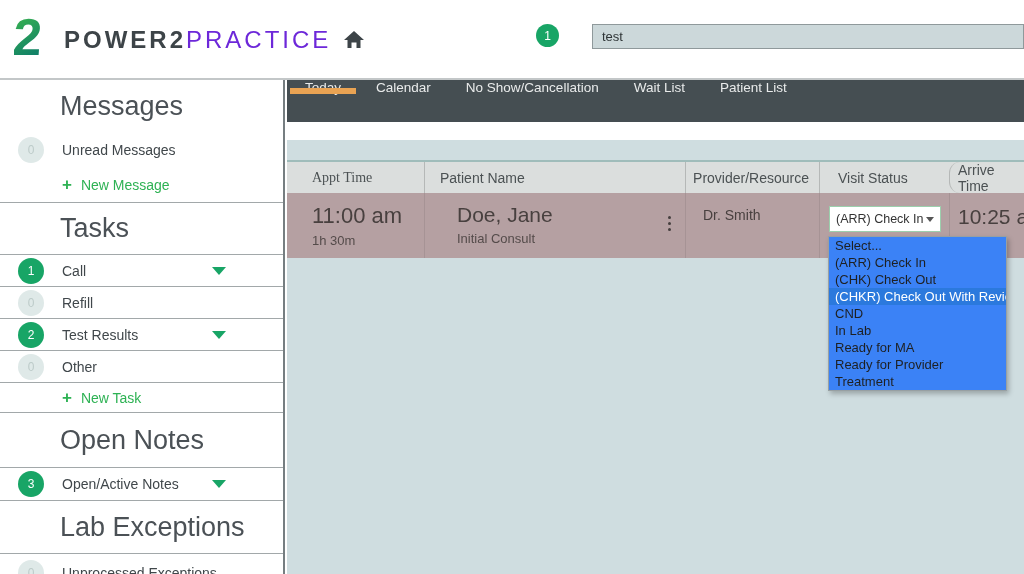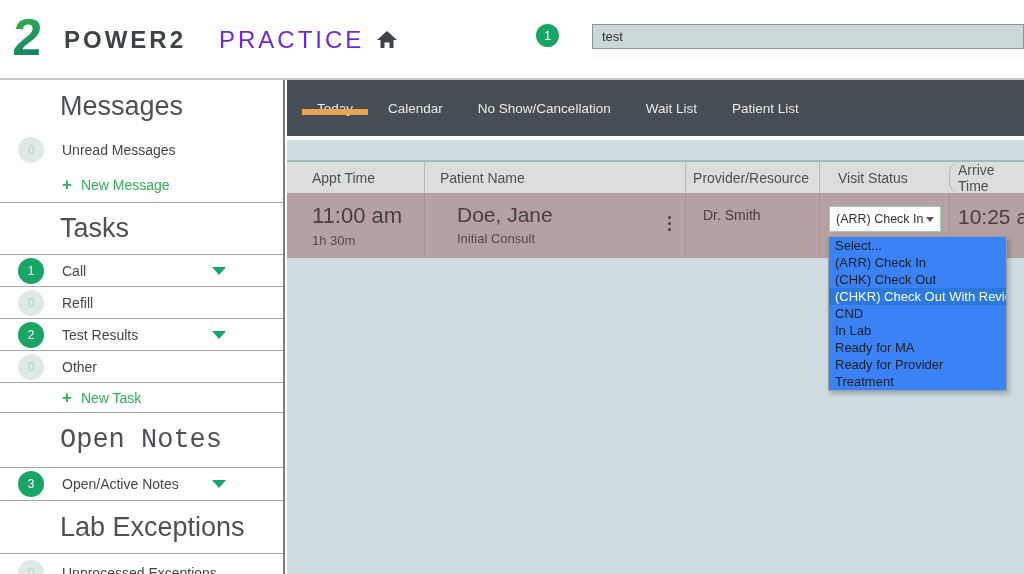--- a/index.html
+++ b/index.html
@@ -3,70 +3,70 @@
 <meta charset="utf-8">
 <style>
   * { margin:0; padding:0; box-sizing:border-box; }
   body { font-family:"Liberation Sans", sans-serif; background:#e8e8e8; }
   .screen { position:relative; width:1024px; height:574px; overflow:hidden; background:#fff; }
 
   
   .app-header { position:absolute; top:0; left:0; width:1024px; height:80px; background:#fff; border-bottom:2px solid #c3c7c8; z-index:3; }
   .logo { position:absolute; left:14px; top:10px; height:60px; display:flex; align-items:center; }
   .logo-swoosh { margin-right:10px; }
-  .brand { display:flex; align-items:center; letter-spacing:3px;gap:33px; }
+  .brand { display:flex; align-items:center; letter-spacing:3px; }
   .brand-bold { font-size:24px; font-weight:700; color:#3d4448; }
   .brand-light { font-size:24px; font-weight:400; color:#6d28d9; }
   .home-glyph { margin-left:12px; display:flex; align-items:center; }
   .notif-badge { position:absolute; left:536px; top:24px; width:23px; height:23px; border-radius:50%;
     background:#18a566; color:#fff; font-size:12px; display:flex; align-items:center; justify-content:center; }
   .search-input { position:absolute; left:592px; top:24px; width:432px; height:25px; background:#ccd8da;
     border:1px solid #8f999b; font-size:13px; padding:0 9px; color:#2f3537; font-family:"Liberation Sans", sans-serif; outline:none; }
 
   
   .sidebar { position:absolute; top:80px; left:0; width:285px; height:494px; background:#fff;
     border-right:2px solid #767e81; overflow:hidden; }
   .side-heading { font-size:27px; color:#4b5156; padding-left:60px; display:flex; align-items:center; background:#fff; }
   .bt { border-top:1px solid #a2a8aa; }
   .h-messages { height:52px; }
   .h-tasks { height:52px; }
-  .h-open-notes { height:55px;font-family:Liberation Mono, monospace; }
+  .h-open-notes { height:55px; }
   .h-lab { height:53px; }
   .side-item { position:relative; display:flex; align-items:center; background:#fff; }
   .i-unread { height:36px; }
   .i-task { height:32px; }
   .i-note { height:33px; }
   .i-lab { height:44px; align-items:flex-start; padding-top:6px; }
   .count-badge { width:26px; height:26px; border-radius:50%; margin-left:18px; flex:0 0 26px;
     font-size:12px; display:flex; align-items:center; justify-content:center; }
   .count-badge.on { background:#18a566; color:#fff; }
   .count-badge.off { background:#dfe9e8; color:#bdcbc9; }
   .side-item .item-label { margin-left:18px; font-size:14px; color:#40474b; }
   .caret-down { position:absolute; left:212px; top:50%; margin-top:-4px; width:0; height:0;
     border-left:7px solid transparent; border-right:7px solid transparent; border-top:8px solid #18a566; }
   .side-action { display:flex; align-items:center; padding-left:62px; color:#2eb254; font-size:14px; background:#fff; }
   .a-msg { height:34px; }
   .a-task { height:30px; }
   .plus-glyph { font-weight:700; font-size:17px; margin-right:9px; }
 
   
   .main { position:absolute; top:80px; left:287px; width:737px; height:494px; }
-  .tabbar { position:absolute; top:0; left:0; right:0; height:56px; background:#454e52; display:flex;
-    align-items:center; padding-left:15px; }
+  .tabbar { position:absolute; top:0; left:0; right:0; height:42px; background:#454e52; display:flex;
+    align-items:flex-start; padding-left:3px; }
   .tab { position:relative; display:flex; align-items:center; padding:0 15px; margin-right:5px;
     color:#e9ebeb; font-size:13.5px; cursor:default; }
   .tab.active::after { content:""; position:absolute; left:0; right:0; bottom:1px; height:6px; background:#e9a353; }
 
   .content { position:absolute; top:60px; left:0; right:0; bottom:0; background:#cfdde0; }
 
   .grid-header { position:absolute; top:20px; left:0; right:0; height:33px; background:#dbdedd;
     border-top:2px solid #9fbcba; display:flex; }
   .col-1 { width:137px; } .col-2 { width:261px; } .col-3 { width:134px; } .col-4 { width:130px; } .col-5 { flex:1; }
   .grid-header > div { display:flex; align-items:center; font-size:14px; color:#4b5153; border-left:1px solid #b5b8b7; }
-  .grid-header > div:first-child { border-left:none; }
+  .grid-header > div:first-child { border-left:none;font-family:Liberation Serif, serif; }
   .hc-1 { padding-left:25px; } .hc-2 { padding-left:15px; }
   .hc-3 { justify-content:flex-end; padding-right:10px; }
   .hc-4 { padding-left:18px; } .hc-5 { padding-left:8px;border-radius:11px; }
 
   .grid-row { position:absolute; top:53px; left:0; right:0; height:65px; background:#b5a0a2; display:flex; color:#48403f; }
   .grid-row > div { border-left:1px solid rgba(0,0,0,0.08); }
   .grid-row > div:first-child { border-left:none; }
   .cell-1 { padding:10px 0 0 25px; }
   .cell-2 { position:relative; padding:10px 0 0 32px; }
   .cell-3 { padding:14px 0 0 17px; font-size:14px; }

